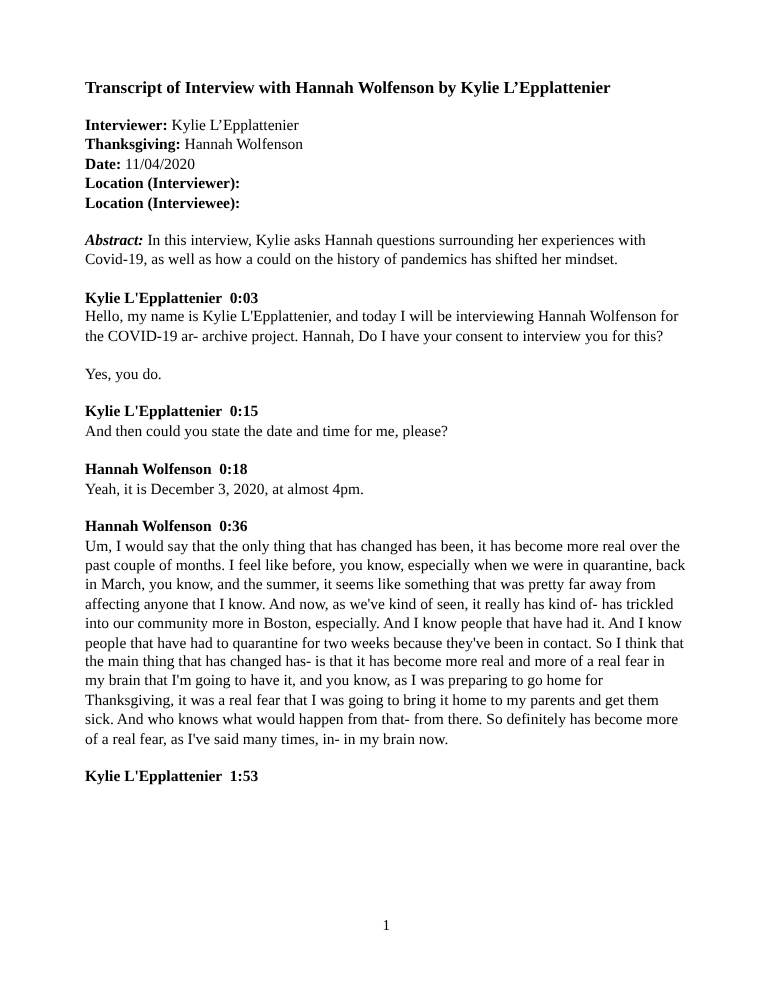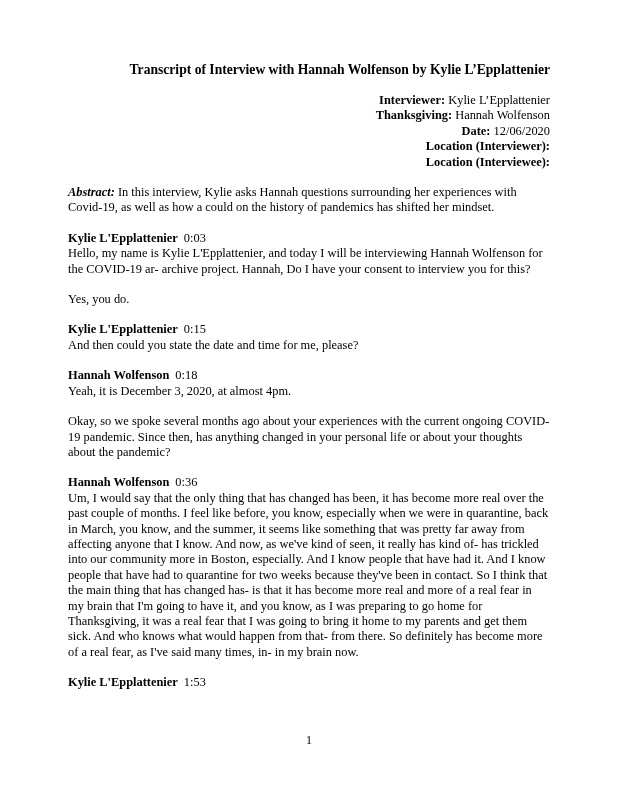--- a/index.html
+++ b/index.html
@@ -17,46 +17,45 @@
     padding: 62px 68px 0 68px;
     font-family: "Liberation Serif", "DejaVu Serif", serif;
     font-size: 12.4px;
     line-height: 15.4px;
     color: #000000;
     overflow: hidden;
   }
   .doc-title {
     font-weight: bold;
     font-size: 13.6px;
-    text-align: right;
+    text-align: left;
     margin: 0 0 15px 0;
     line-height: 16px;
   }
   .meta-block {
     margin: 0 0 15px 0;
-    text-align: right;
   }
   .meta-line b {
     font-weight: bold;
   }
   .abstract {
     margin: 0 0 15px 0;
   }
   .abstract b {
     font-weight: bold;
     font-style: italic;
   }
   .turn {
     margin: 0 0 15px 0;
   }
   .turn-heading {
     font-weight: bold;
   }
   .turn-heading .timestamp {
-    font-weight: normal;
+    font-weight: bold;
     margin-left: 6px;
   }
   .turn-text {
     margin: 0;
   }
   .page-number {
     position: absolute;
     top: 733px;
     left: 0;
     width: 100%;
@@ -68,21 +67,21 @@
 </head>
 <body>
 
 <div class="page">
 
   <h1 class="doc-title">Transcript of Interview with Hannah Wolfenson by Kylie L’Epplattenier</h1>
 
   <div class="meta-block">
     <div class="meta-line"><b>Interviewer:</b> <span>Kylie L’Epplattenier</span></div>
     <div class="meta-line"><b>Thanksgiving:</b> <span>Hannah Wolfenson</span></div>
-    <div class="meta-line"><b>Date:</b> <span>12/06/2020</span></div>
+    <div class="meta-line"><b>Date:</b> <span>11/04/2020</span></div>
     <div class="meta-line"><b>Location (Interviewer):</b> <span></span></div>
     <div class="meta-line"><b>Location (Interviewee):</b> <span></span></div>
   </div>
 
   <p class="abstract"><b>Abstract:</b> <span>In this interview, Kylie asks Hannah questions surrounding her experiences with Covid-19, as well as how a could on the history of pandemics has shifted her mindset.</span></p>
 
   <div class="turn">
     <div class="turn-heading"><span>Kylie L'Epplattenier</span><span class="timestamp">0:03</span></div>
     <p class="turn-text">Hello, my name is Kylie L'Epplattenier, and today I will be interviewing Hannah Wolfenson for the COVID-19 ar- archive project. Hannah, Do I have your consent to interview you for this?</p>
   </div>
@@ -95,21 +94,20 @@
     <div class="turn-heading"><span>Kylie L'Epplattenier</span><span class="timestamp">0:15</span></div>
     <p class="turn-text">And then could you state the date and time for me, please?</p>
   </div>
 
   <div class="turn">
     <div class="turn-heading"><span>Hannah Wolfenson</span><span class="timestamp">0:18</span></div>
     <p class="turn-text">Yeah, it is December 3, 2020, at almost 4pm.</p>
   </div>
 
   <div class="turn">
-    <p class="turn-text">Okay, so we spoke several months ago about your experiences with the current ongoing COVID-19 pandemic. Since then, has anything changed in your personal life or about your thoughts about the pandemic?</p>
   </div>
 
   <div class="turn">
     <div class="turn-heading"><span>Hannah Wolfenson</span><span class="timestamp">0:36</span></div>
     <p class="turn-text">Um, I would say that the only thing that has changed has been, it has become more real over the past couple of months. I feel like before, you know, especially when we were in quarantine, back in March, you know, and the summer, it seems like something that was pretty far away from affecting anyone that I know. And now, as we've kind of seen, it really has kind of- has trickled into our community more in Boston, especially. And I know people that have had it. And I know people that have had to quarantine for two weeks because they've been in contact. So I think that the main thing that has changed has- is that it has become more real and more of a real fear in my brain that I'm going to have it, and you know, as I was preparing to go home for Thanksgiving, it was a real fear that I was going to bring it home to my parents and get them sick. And who knows what would happen from that- from there. So definitely has become more of a real fear, as I've said many times, in- in my brain now.</p>
   </div>
 
   <div class="turn">
     <div class="turn-heading"><span>Kylie L'Epplattenier</span><span class="timestamp">1:53</span></div>
   </div>

